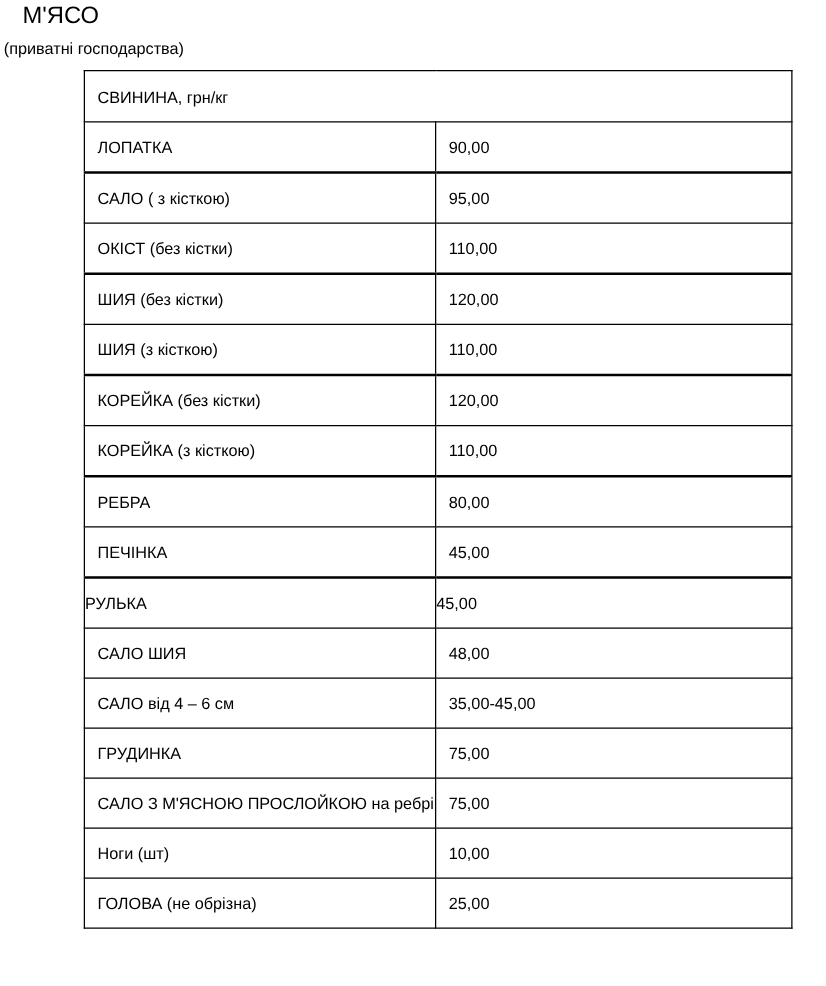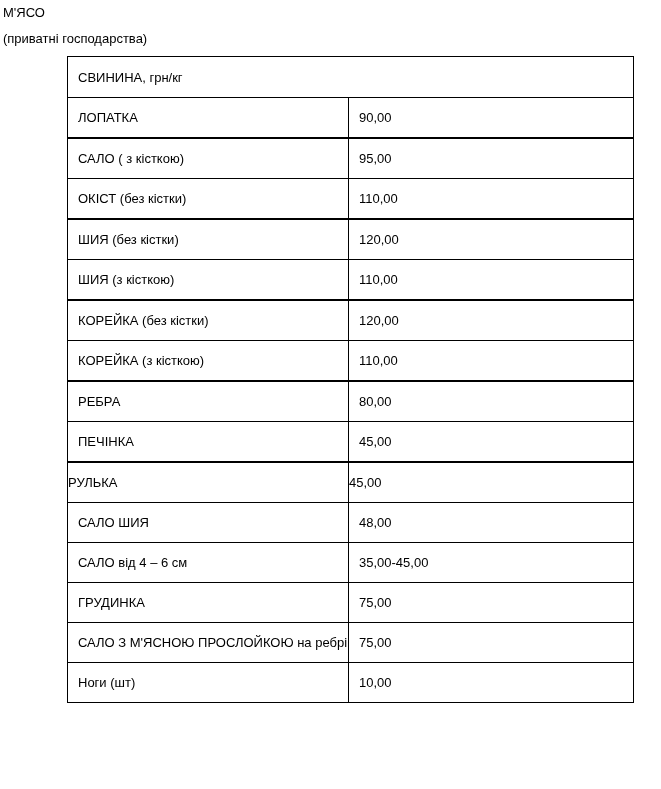--- a/index.html
+++ b/index.html
@@ -7,23 +7,23 @@
     position: relative;
     width: 661px;
     height: 789px;
     background: #ffffff;
     font-family: "Liberation Sans", sans-serif;
     color: #000000;
     overflow: hidden;
   }
   .doc-title {
     position: absolute;
-    left: 3px;
+    left: 18px;
     top: 5px;
-    font-size: 13px;
+    font-size: 19px;
     line-height: 15px;
     white-space: nowrap;
     text-align: center;
   }
   .doc-subtitle {
     position: absolute;
     left: 3px;
     top: 31px;
     font-size: 13px;
     line-height: 15px;
@@ -122,15 +122,19 @@
         <td>75,00</td>
       </tr>
       <tr>
         <td>САЛО З М'ЯСНОЮ ПРОСЛОЙКОЮ на ребрі</td>
         <td>75,00</td>
       </tr>
       <tr>
         <td>Ноги (шт)</td>
         <td>10,00</td>
       </tr>
+      <tr>
+        <td>ГОЛОВА (не обрізна)</td>
+        <td>25,00</td>
+      </tr>
     </tbody>
   </table>
 </div>
 
 </body></html>

